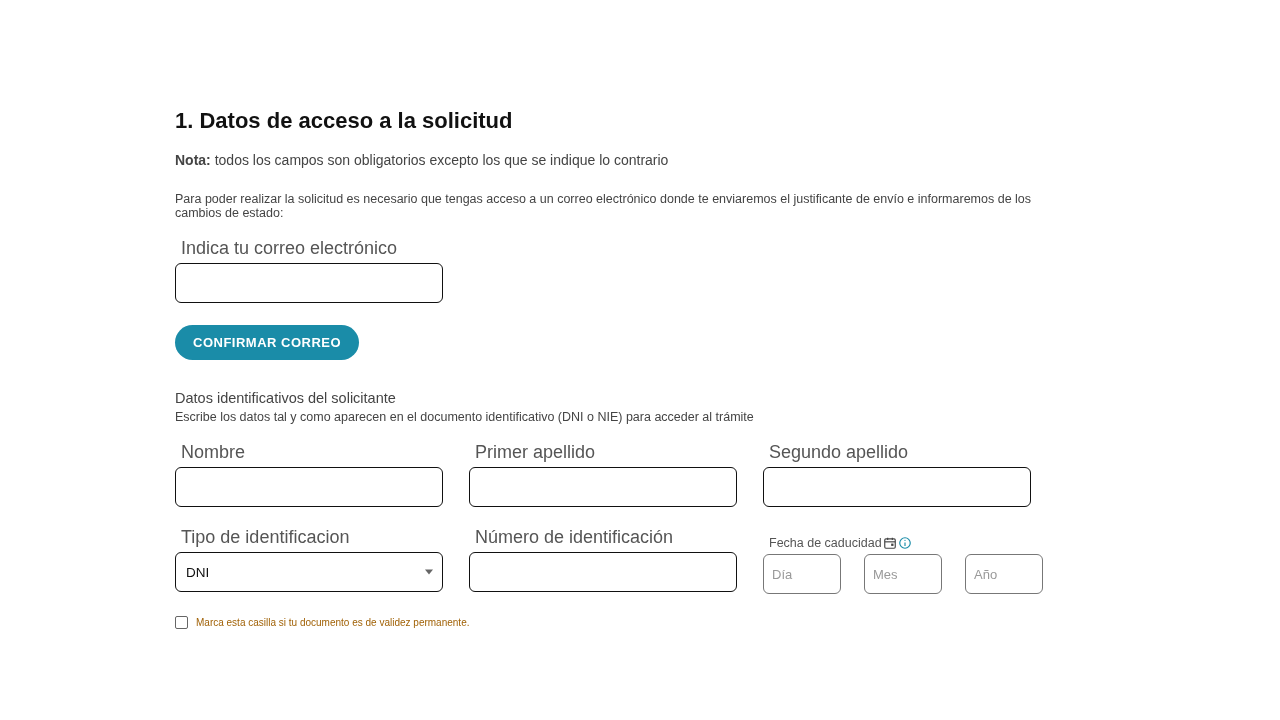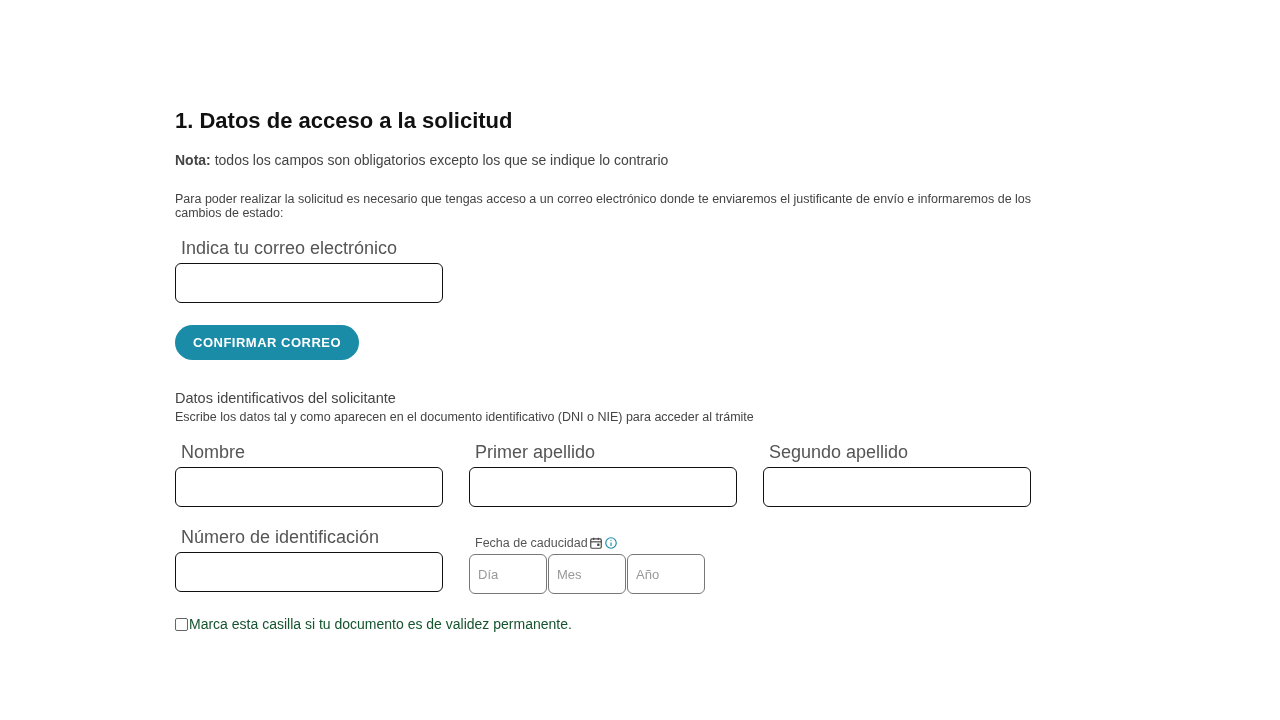--- a/index.html
+++ b/index.html
@@ -28,24 +28,24 @@
   .select {
     width:268px; height:40px; border:1.5px solid #111; border-radius:6px; background:#fff;
     padding: 0 24px 0 10px; font-size:13.5px; color:#111; appearance:none; -webkit-appearance:none;
   }
   .select-caret {
     position:absolute; right:10px; top:50%; transform:translateY(-50%); pointer-events:none;
     width:0; height:0; border-left:4px solid transparent; border-right:4px solid transparent; border-top:5px solid #666;
   }
   .label-with-icons { display:flex; align-items:center; gap:1px; font-size:12.5px; color:#555; margin:9px 0 4px 6px; }
   .icon { display:inline-flex; }
-  .date-row { display:flex; gap:1px; }
+  .date-row { display:flex; gap:23px; }
   .date-input { width:78px; height:40px; border:1px solid #777; border-radius:6px; padding:0 8px; font-size:13px; color:#666; }
   .date-input::placeholder { color:#999; }
-  .checkbox-row { display:flex; align-items:center; gap:1px; margin-top:22px; font-size:14px; color:#14532d; }
+  .checkbox-row { display:flex; align-items:center; gap:8px; margin-top:22px; font-size:10px; color:#a16207; }
   .checkbox { width:13px; height:13px; border:1.5px solid #666; border-radius:2px; display:inline-block; cursor:pointer; }
 </style>
 </head>
 <body>
 
 <div class="page">
 
   <h2 class="section-title">1. Datos de acceso a la solicitud</h2>
 
   <p class="note">
@@ -77,20 +77,29 @@
         <input type="text" class="text-input" value="" style="">
       </div>
       <div class="id-col">
         <label class="field-label">Segundo apellido</label>
         <input type="text" class="text-input" value="" style="">
       </div>
     </div>
 
     <div class="id-row mt-20">
       <div class="id-col">
+        <label class="field-label">Tipo de identificacion</label>
+        <div class="select-wrap">
+          <select class="select">
+            <option>DNI</option>
+          </select>
+          <span class="select-caret"></span>
+        </div>
+      </div>
+      <div class="id-col">
         <label class="field-label">Número de identificación</label>
         <input type="text" class="text-input" value="" style="">
       </div>
       <div class="id-col">
         <div class="label-with-icons">
           <span>Fecha de caducidad</span>
           <span class="icon">
             <svg width="14" height="14" viewBox="0 0 24 24" fill="none" stroke="#444" stroke-width="2">
                 <rect x="3" y="5" width="18" height="16" rx="2"></rect>
                 <line x1="3" y1="10" x2="21" y2="10"></line>

